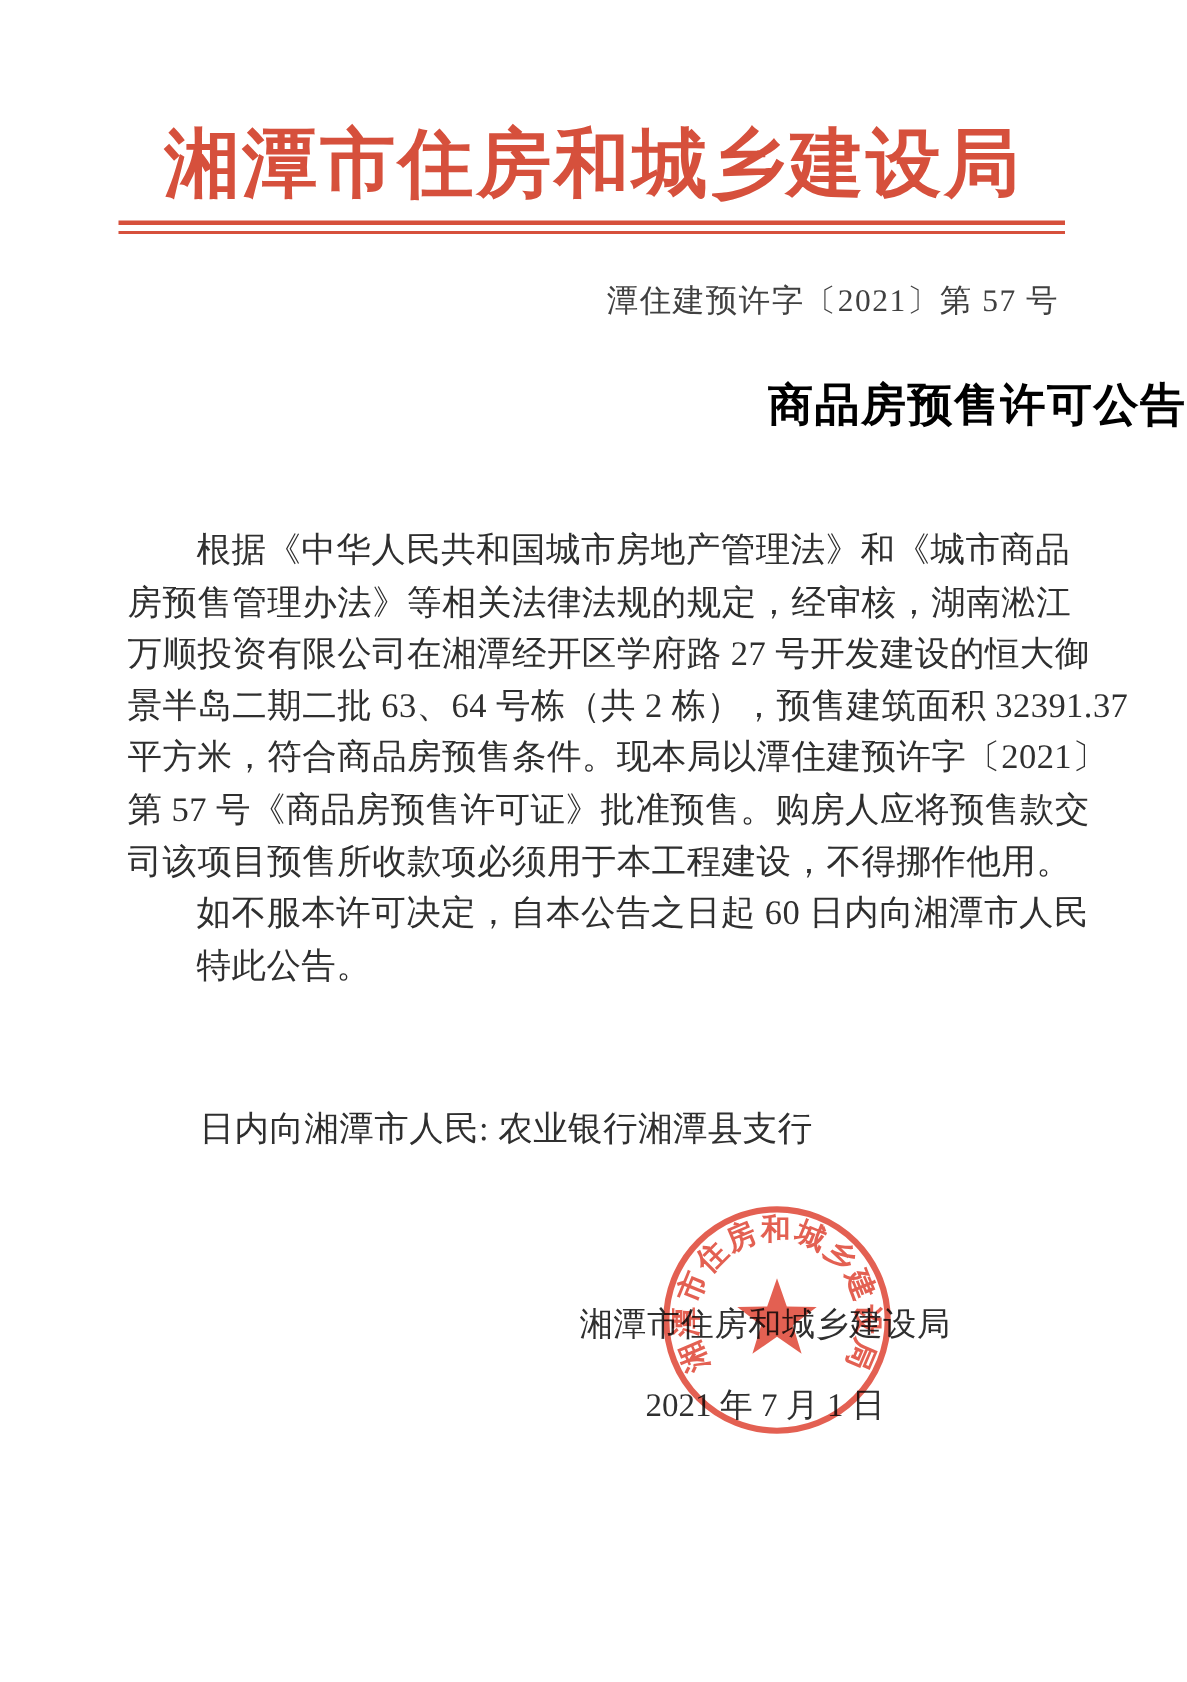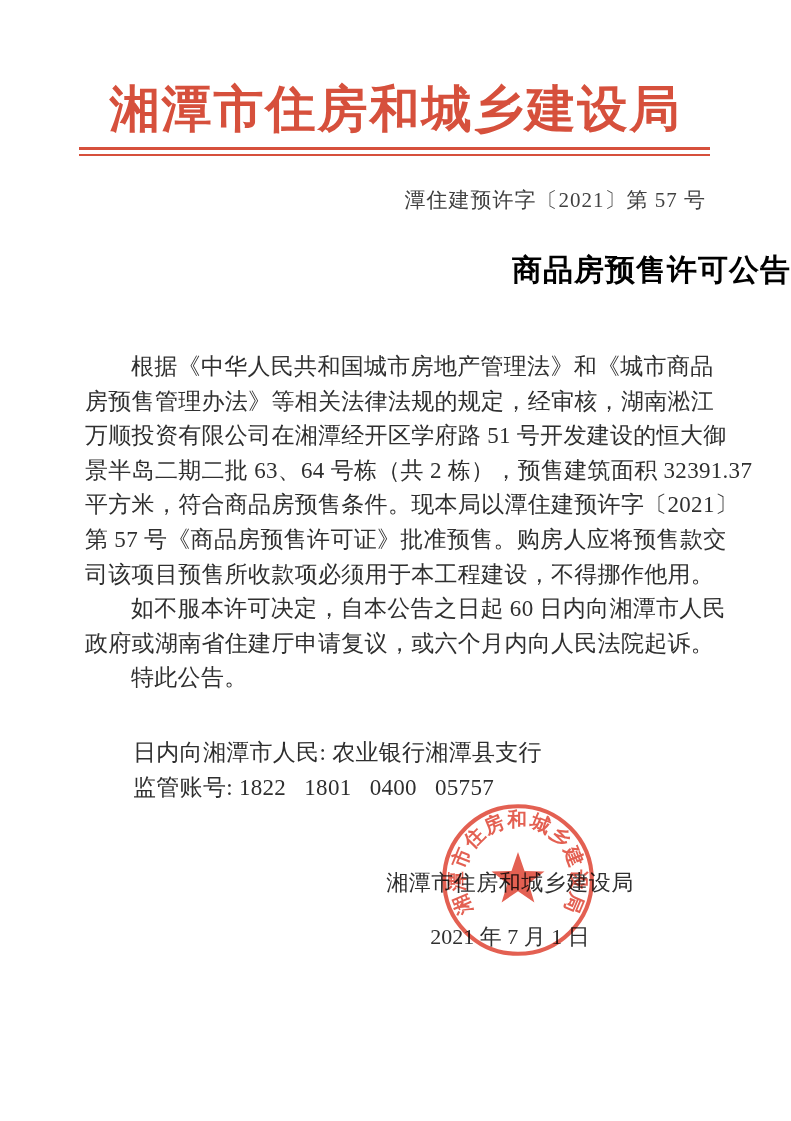--- a/index.html
+++ b/index.html
@@ -108,33 +108,31 @@
 
   <div class="header-divider"></div>
 
   <div class="doc-number">潭住建预许字〔2021〕第 57 号</div>
 
   <div class="announcement-title">商品房预售许可公告</div>
 
   <div class="body-block">
     <div class="body-line indent">根据《中华人民共和国城市房地产管理法》和《城市商品</div>
     <div class="body-line">房预售管理办法》等相关法律法规的规定，经审核，湖南淞江</div>
-    <div class="body-line">万顺投资有限公司在湘潭经开区学府路 51 号开发建设的恒大御</div>
+    <div class="body-line">万顺投资有限公司在湘潭经开区学府路 27 号开发建设的恒大御</div>
     <div class="body-line">景半岛二期二批 63、64 号栋（共 2 栋），预售建筑面积 32391.37</div>
     <div class="body-line">平方米，符合商品房预售条件。现本局以潭住建预许字〔2021〕</div>
     <div class="body-line">第 57 号《商品房预售许可证》批准预售。购房人应将预售款交</div>
     <div class="body-line">司该项目预售所收款项必须用于本工程建设，不得挪作他用。</div>
     <div class="body-line indent">如不服本许可决定，自本公告之日起 60 日内向湘潭市人民</div>
-    <div class="body-line">政府或湖南省住建厅申请复议，或六个月内向人民法院起诉。</div>
     <div class="body-line indent">特此公告。</div>
   </div>
 
   <div class="bank-block">
     <div class="bank-line">日内向湘潭市人民: 农业银行湘潭县支行</div>
-    <div class="bank-line">监管账号: 1822   1801   0400   05757</div>
   </div>
 
   <div class="signature-block">
     <div class="signature-agency">湘潭市住房和城乡建设局</div>
     <div class="signature-date">2021 年 7 月 1 日</div>
   </div>
 
   <svg class="official-seal" viewBox="0 0 200 200" xmlns="http://www.w3.org/2000/svg">
     <circle cx="100" cy="100" r="90" fill="none" stroke="#e04a3a" stroke-width="5"></circle>
     <polygon fill="#e04a3a" points="100,66 108,89 132.3,89.5 112.9,104.2 120,127.5 100,113.6 80,127.5 87.1,104.2 67.7,89.5 92,89"></polygon>

